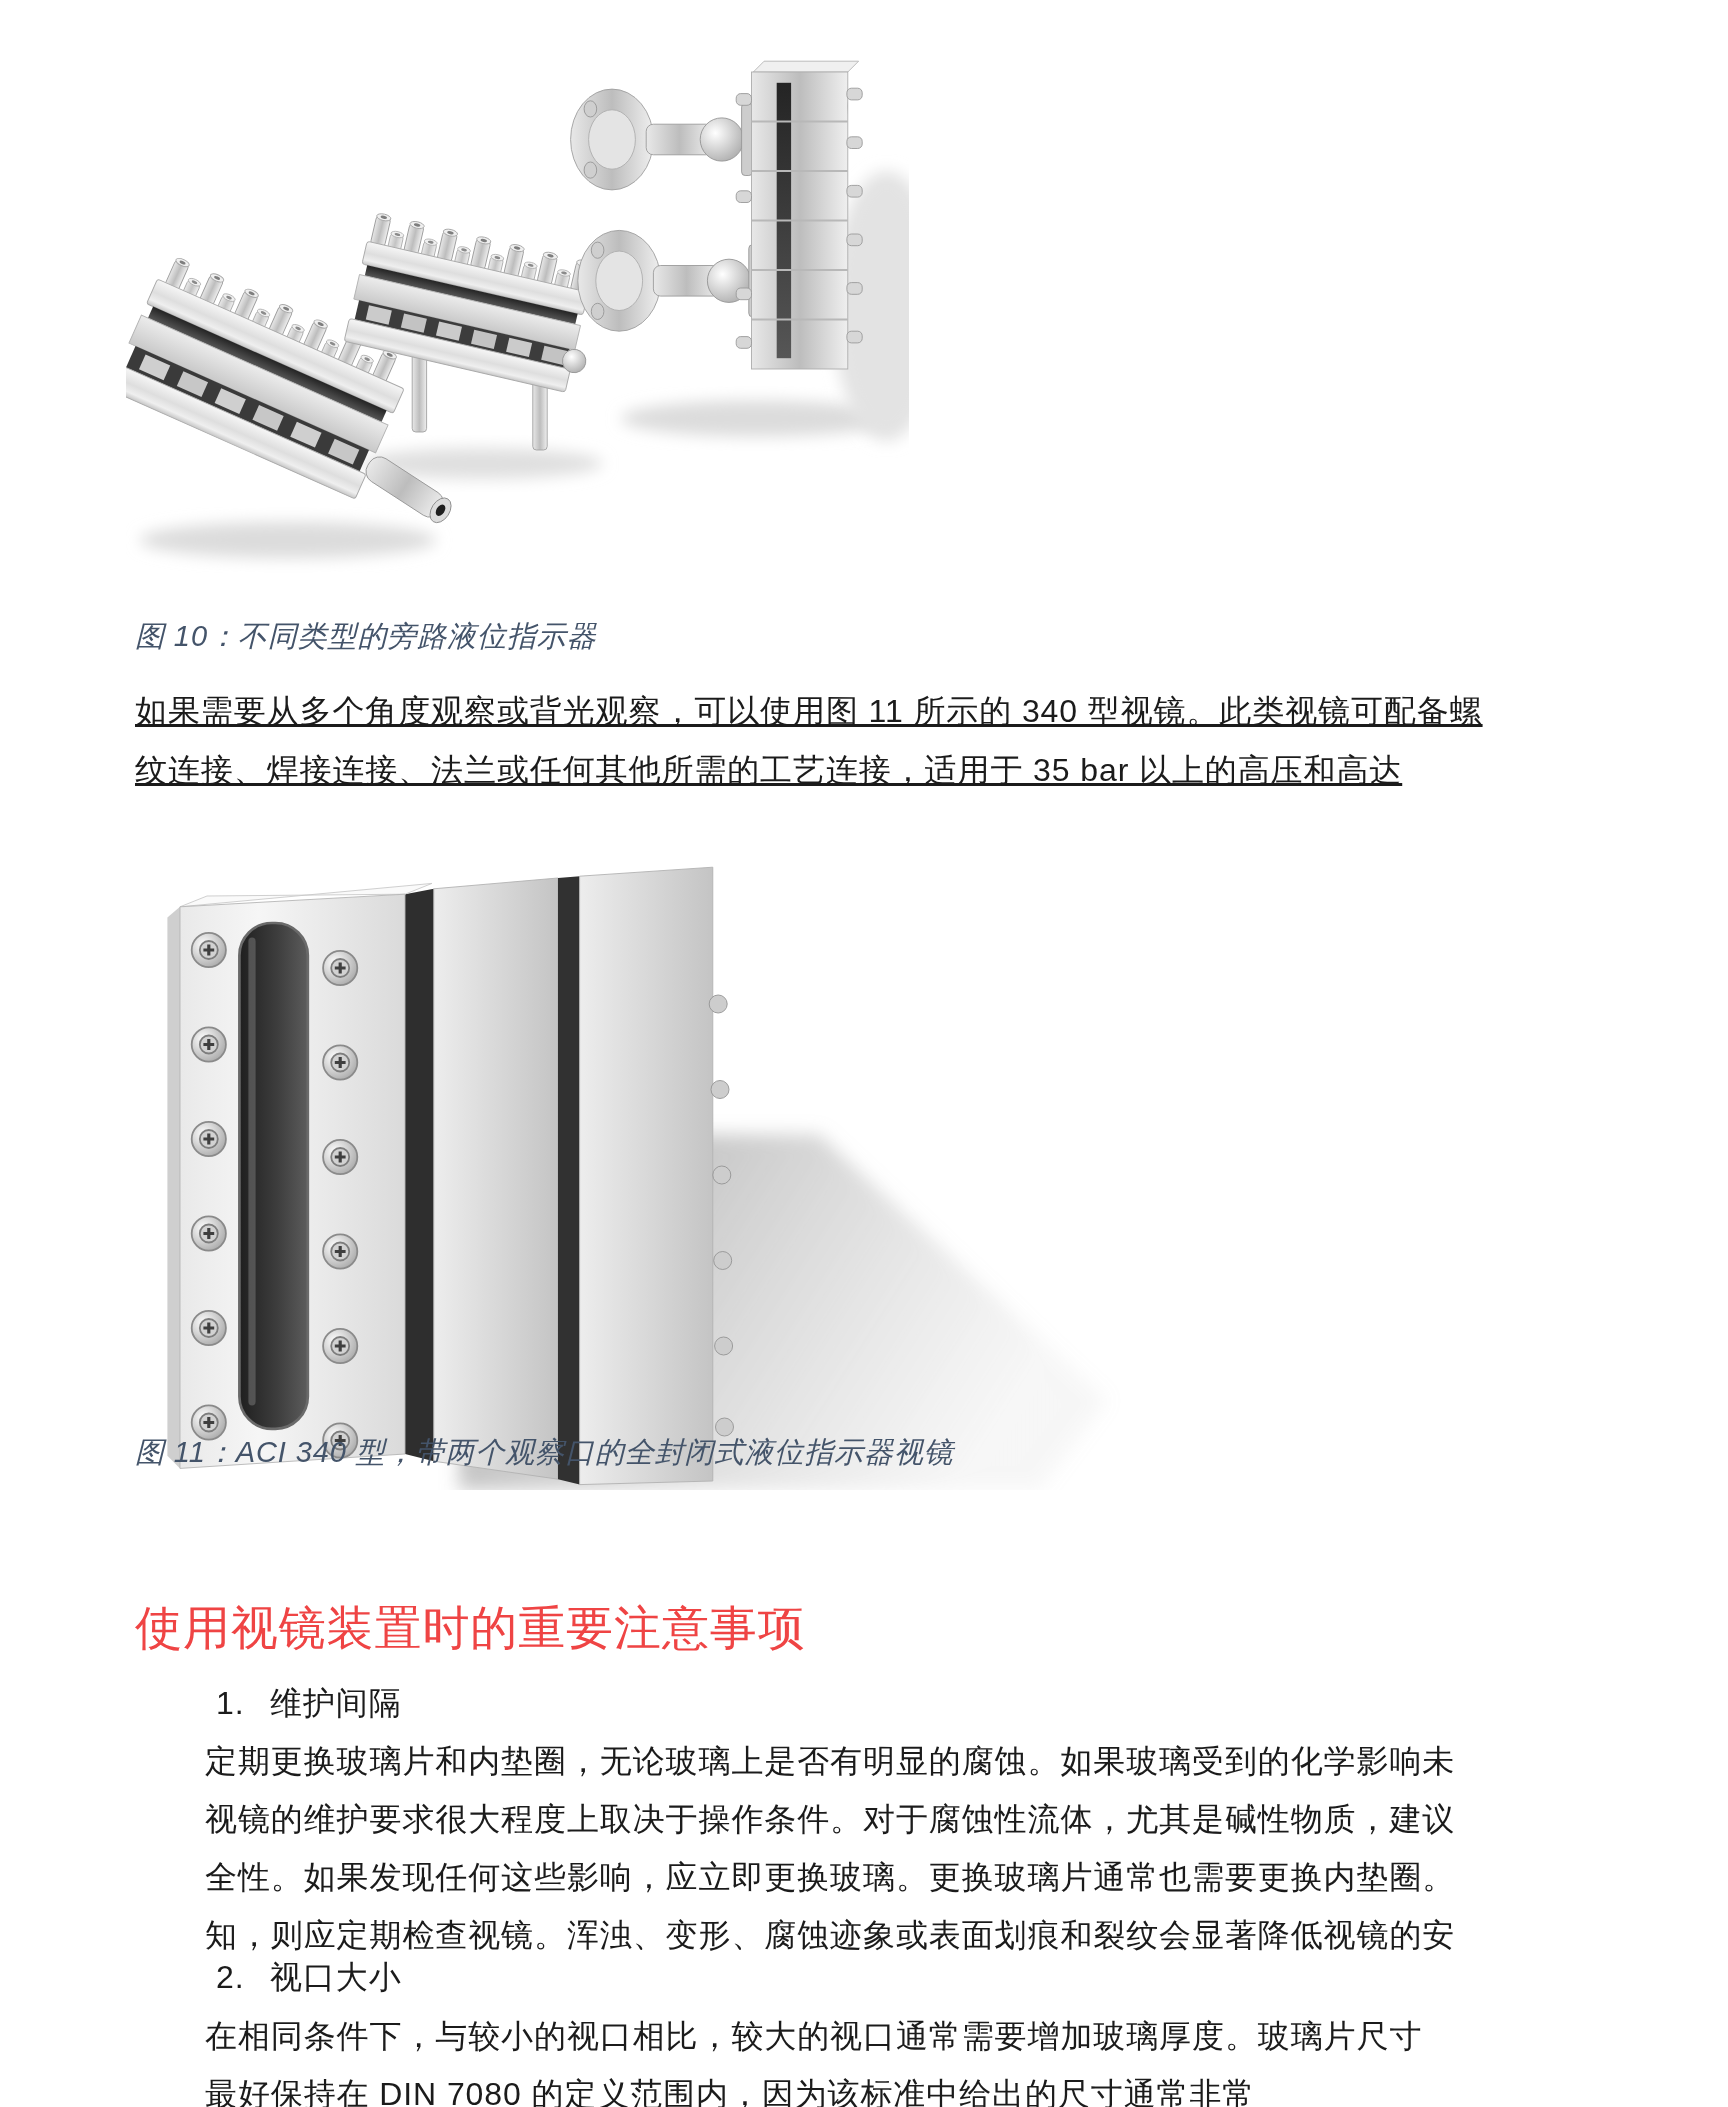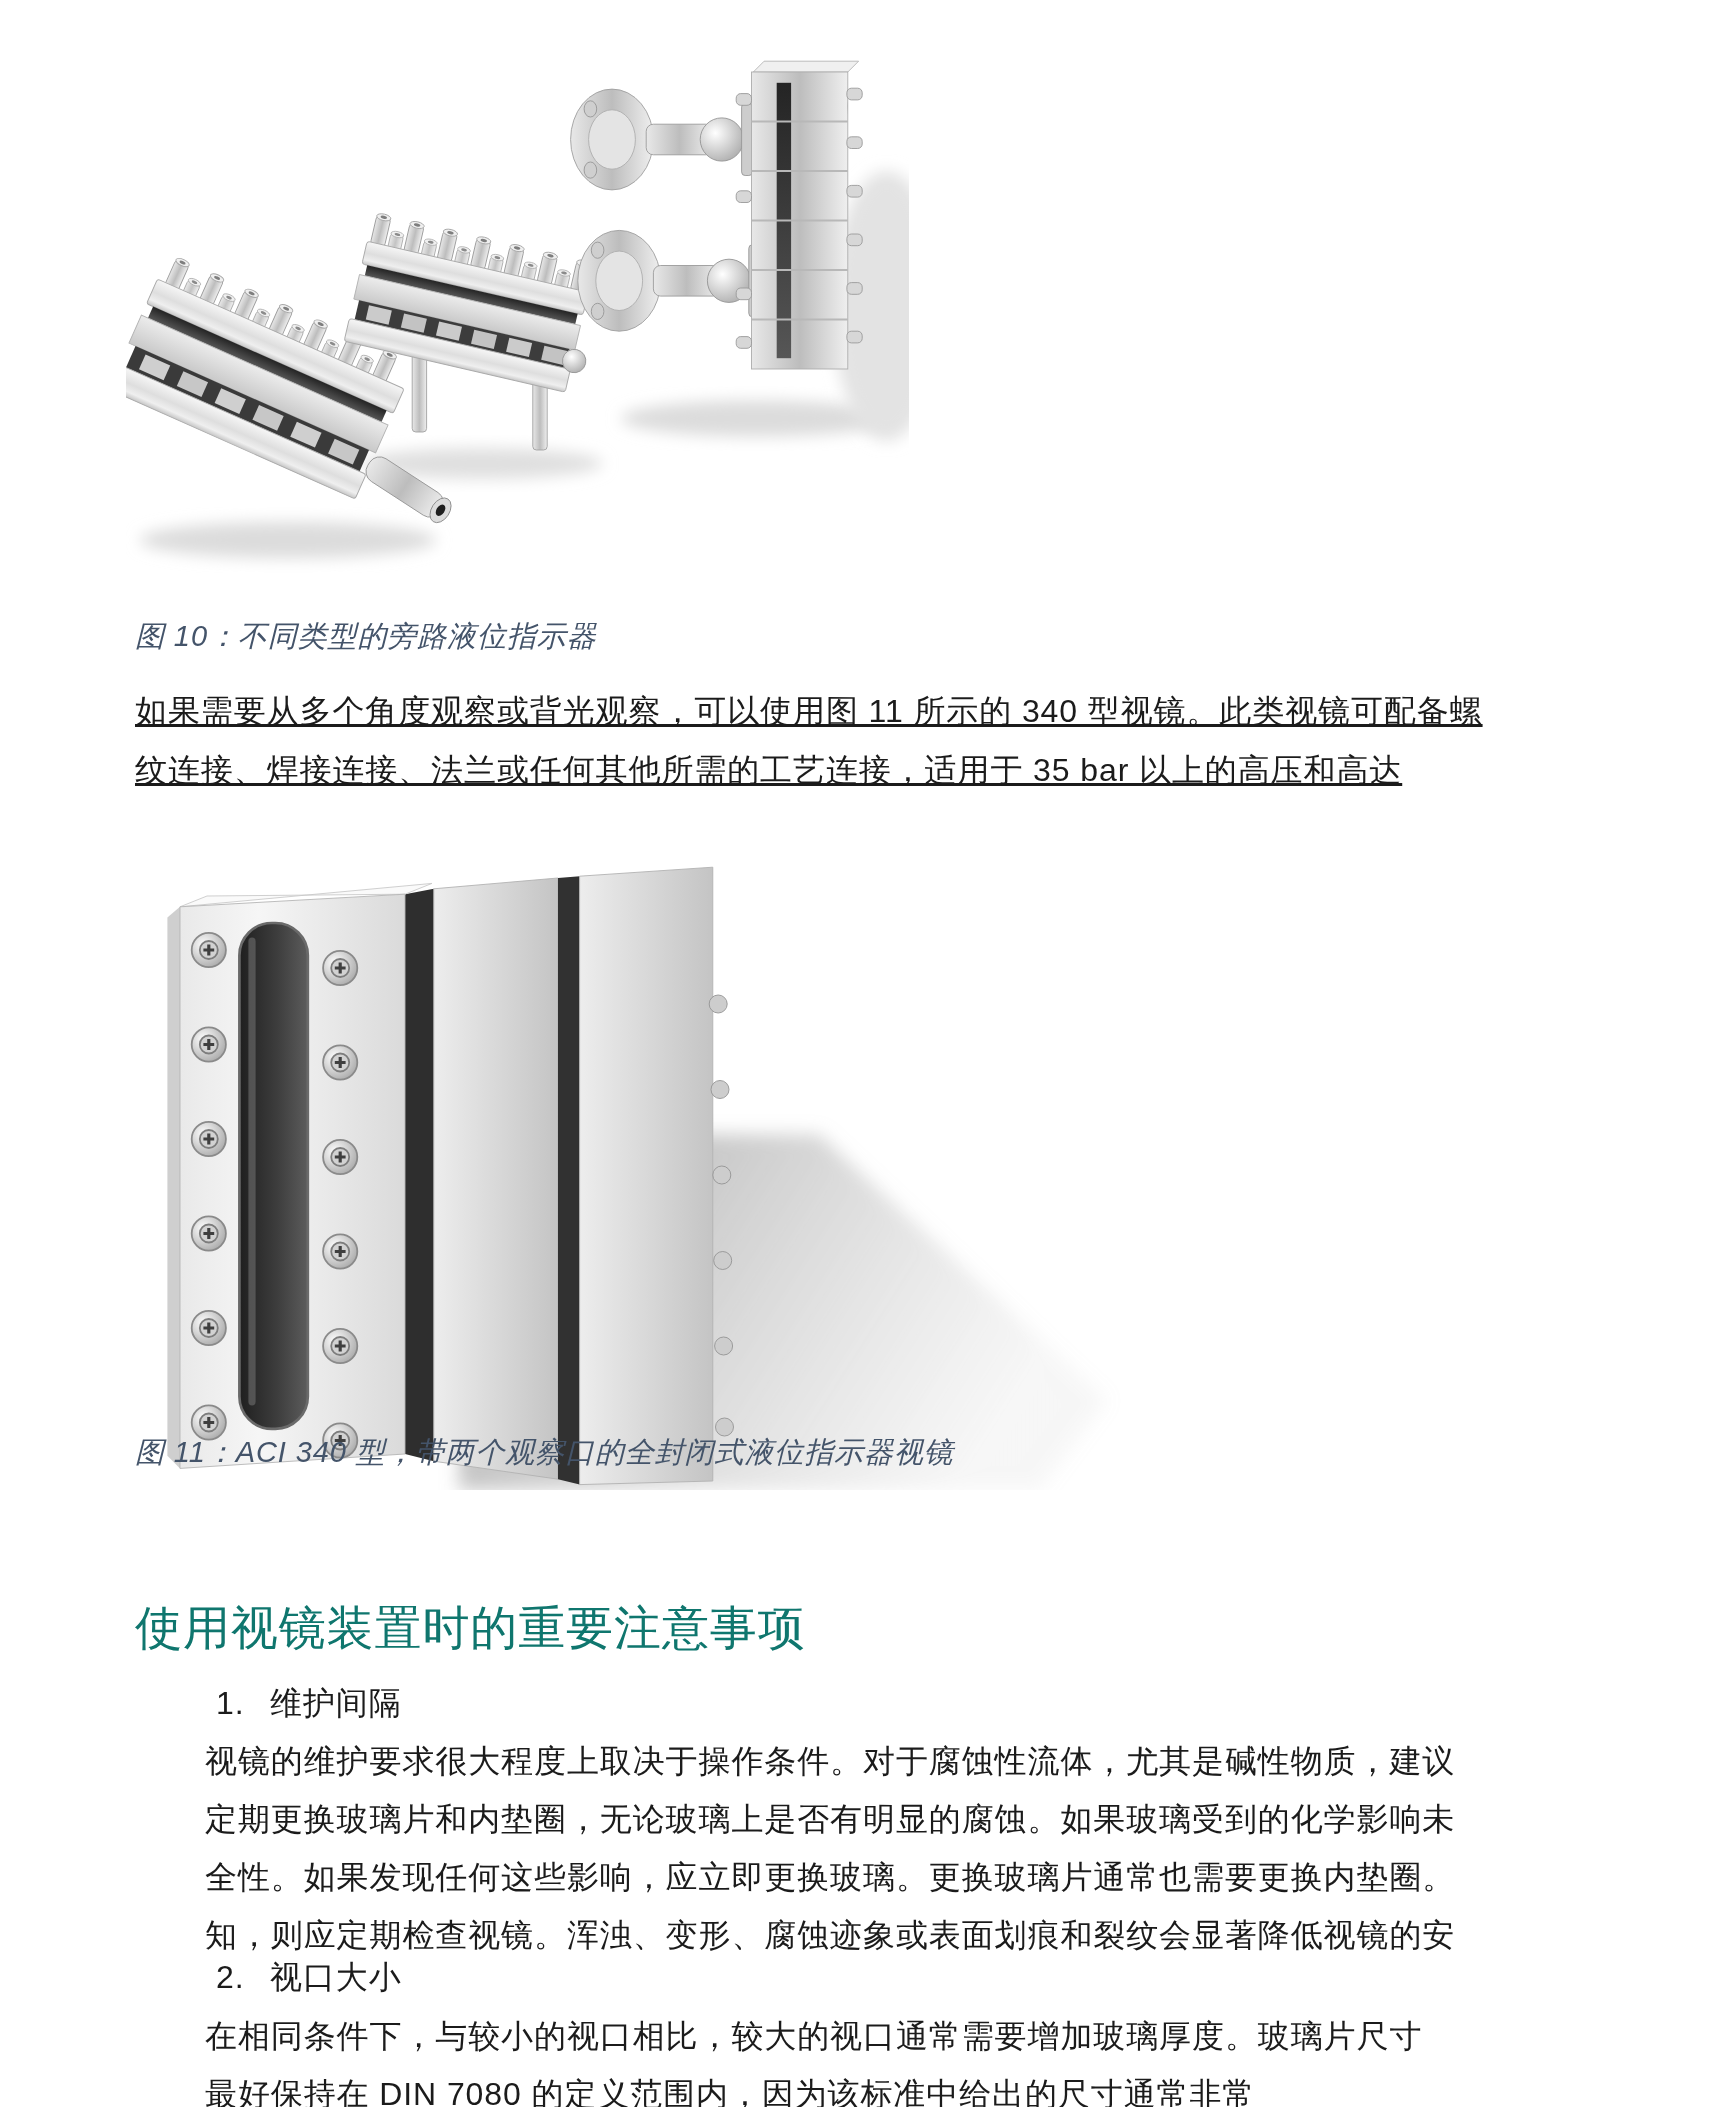--- a/index.html
+++ b/index.html
@@ -8,21 +8,21 @@
   .fig-img{position:absolute;display:block;}
   .fig10{left:126px;top:36px;}
   .fig11{left:135px;top:860px;}
   .caption{position:absolute;left:135px;font-size:29px;line-height:40px;font-style:italic;
            color:#44546A;letter-spacing:0.9px;white-space:nowrap;text-align:center;}
   .cap10{top:616px;}
   .cap11{top:1432px;}
   .para{position:absolute;left:135px;top:682px;text-decoration:underline;}
   .tline{height:59px;line-height:59px;font-size:32px;letter-spacing:0.9px;white-space:nowrap;}
   .heading{position:absolute;left:135px;top:1599px;font-size:47px;line-height:58px;
-           color:#0f766e;letter-spacing:0.9px;white-space:nowrap;}
+           color:#ef4444;letter-spacing:0.9px;white-space:nowrap;}
   .li-head{position:absolute;left:0;width:100%;height:54px;line-height:54px;
            font-size:32px;letter-spacing:0.9px;}
   .lh1{top:1676px;}
   .lh2{top:1950px;}
   .num{position:absolute;left:216px;}
   .li-title{position:absolute;left:270px;}
   .li-body{position:absolute;left:205px;}
   .lb1{top:1732px;}
   .lb2{top:2007px;}
   .li-body .tline{height:58px;line-height:58px;}
@@ -273,22 +273,22 @@
 
   <div class="caption cap11">图 11：ACI 340 型，带两个观察口的全封闭式液位指示器视镜</div>
 
   <div class="heading">使用视镜装置时的重要注意事项</div>
 
   <div class="li-head lh1">
     <span class="num">1.</span>
     <span class="li-title">维护间隔</span>
   </div>
   <div class="li-body lb1">
+    <div class="tline">定期更换玻璃片和内垫圈，无论玻璃上是否有明显的腐蚀。如果玻璃受到的化学影响未</div>
     <div class="tline">视镜的维护要求很大程度上取决于操作条件。对于腐蚀性流体，尤其是碱性物质，建议</div>
-    <div class="tline">定期更换玻璃片和内垫圈，无论玻璃上是否有明显的腐蚀。如果玻璃受到的化学影响未</div>
     <div class="tline">全性。如果发现任何这些影响，应立即更换玻璃。更换玻璃片通常也需要更换内垫圈。</div>
     <div class="tline">知，则应定期检查视镜。浑浊、变形、腐蚀迹象或表面划痕和裂纹会显著降低视镜的安</div>
   </div>
 
   <div class="li-head lh2">
     <span class="num">2.</span>
     <span class="li-title">视口大小</span>
   </div>
   <div class="li-body lb2">
     <div class="tline">在相同条件下，与较小的视口相比，较大的视口通常需要增加玻璃厚度。玻璃片尺寸</div>

